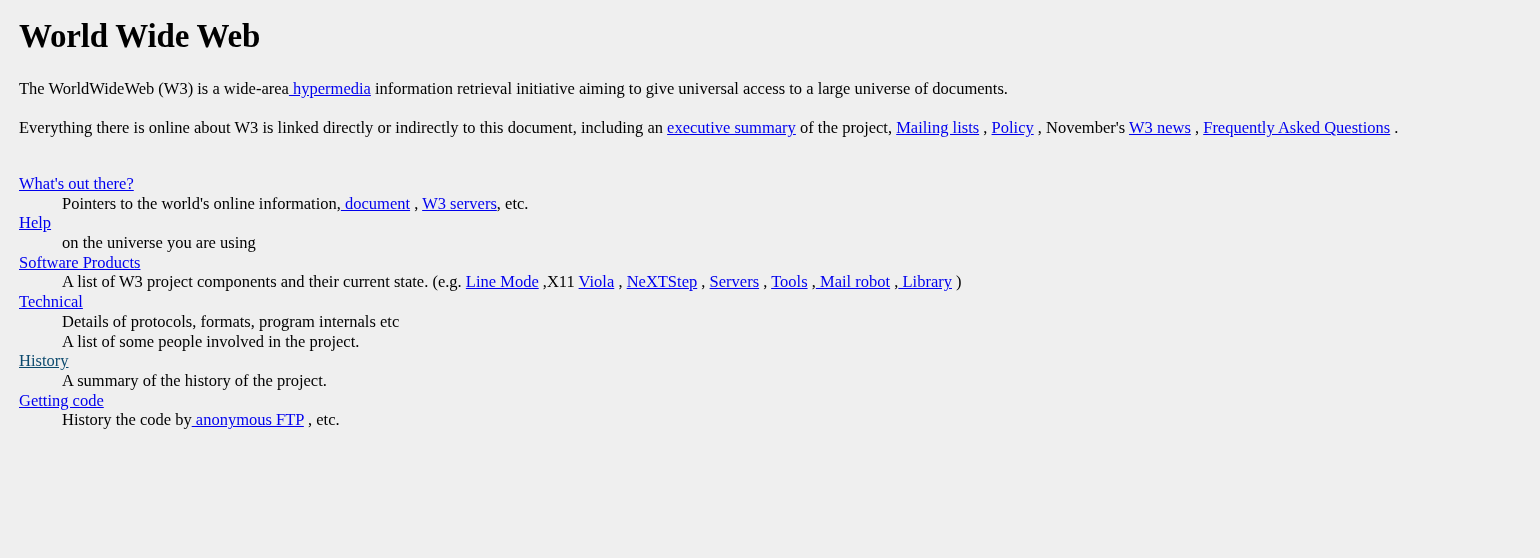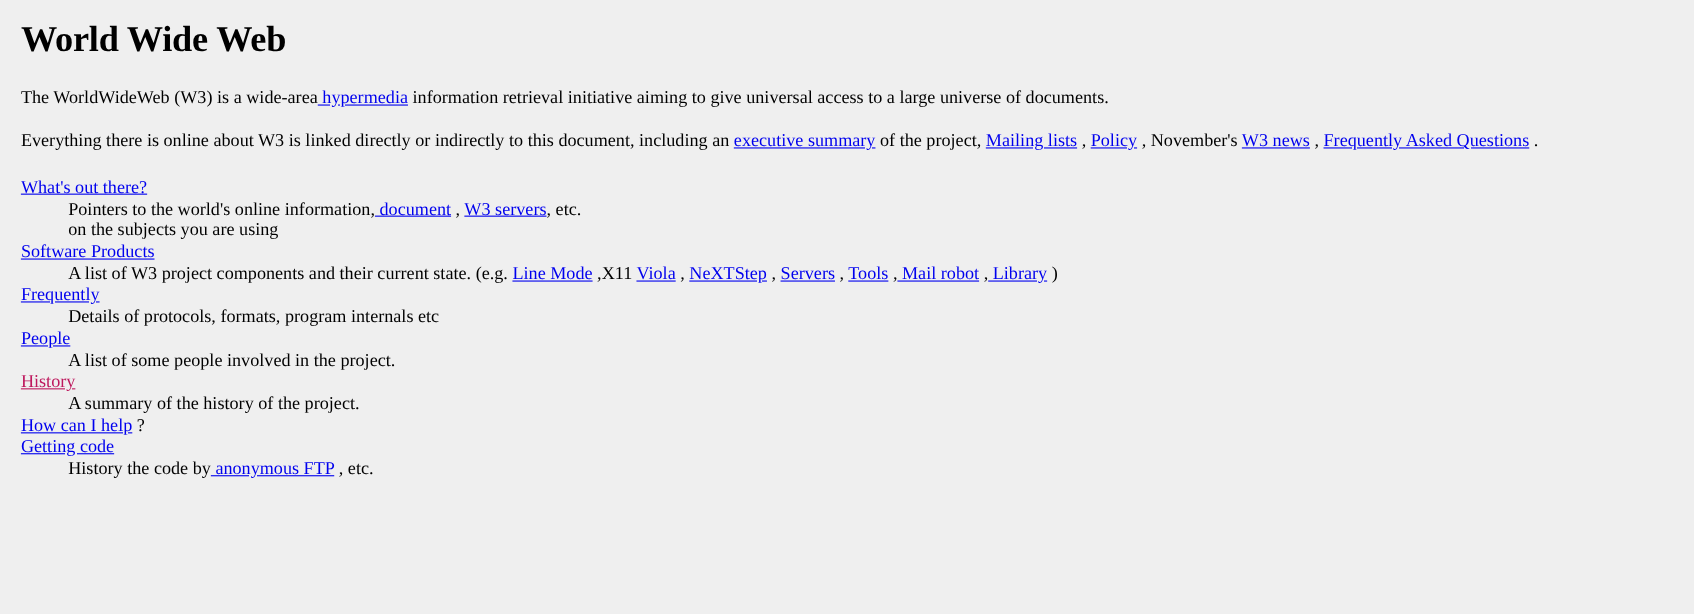--- a/index.html
+++ b/index.html
@@ -30,39 +30,39 @@
   }
   p.para {
     margin: 20px 0 0 0;
     line-height: 1.18;
     white-space: nowrap;
   }
   p.para:first-of-type {
     margin-top: 23px;
   }
   dl.index {
-    margin: 22px 0 0 0;
+    margin: 36px 0 0 0;
     padding: 0;
     line-height: 1.195;
   }
   dl.index dt {
     margin: 0;
     padding: 0;
   }
   dl.index dd {
     margin: 0 0 0 43px;
     padding: 0;
     white-space: nowrap;
   }
   a.lnk {
     color: #0000ee;
     text-decoration: underline;
   }
   a.lnk.visited {
-    color: #be185d;
+    color: #0c4a6e;
   }
   .plain {
     color: #000000;
   }
 </style>
 </head>
 <body>
 
 <div class="page">
 
@@ -72,27 +72,26 @@
     <span>The WorldWideWeb (W3) is a wide-area</span><a class="lnk" href="#"> hypermedia</a><span> information retrieval initiative aiming to give universal access to a large universe of documents.</span>
   </p>
 
   <p class="para">
     <span>Everything there is online about W3 is linked directly or indirectly to this document, including an </span><a class="lnk" href="#">executive summary</a><span> of the project, </span><a class="lnk" href="#">Mailing lists</a><span> , </span><a class="lnk" href="#">Policy</a><span> , November's </span><a class="lnk" href="#">W3 news</a><span> , </span><a class="lnk" href="#">Frequently Asked Questions</a><span> .</span>
   </p>
 
   <dl class="index" id="index-list">
       <dt><a class="lnk" href="#">What's out there?</a></dt>
       <dd><span>Pointers to the world's online information,</span><a class="lnk" href="#"> document</a><span> , </span><a class="lnk" href="#">W3 servers</a><span>, etc.</span></dd>
-      <dd><span>on the subjects you are using</span></dd>
+      <dt><a class="lnk" href="#">Help</a></dt>
+      <dd><span>on the universe you are using</span></dd>
       <dt><a class="lnk" href="#">Software Products</a></dt>
       <dd><span>A list of W3 project components and their current state. (e.g. </span><a class="lnk" href="#">Line Mode</a><span> ,X11 </span><a class="lnk" href="#">Viola</a><span> , </span><a class="lnk" href="#">NeXTStep</a><span> , </span><a class="lnk" href="#">Servers</a><span> , </span><a class="lnk" href="#">Tools</a><span> ,</span><a class="lnk" href="#"> Mail robot</a><span> ,</span><a class="lnk" href="#"> Library</a><span> )</span></dd>
-      <dt><a class="lnk" href="#">Frequently</a></dt>
+      <dt><a class="lnk" href="#">Technical</a></dt>
       <dd><span>Details of protocols, formats, program internals etc</span></dd>
-      <dt><a class="lnk" href="#">People</a></dt>
       <dd><span>A list of some people involved in the project.</span></dd>
       <dt><a class="lnk visited" href="#">History</a></dt>
       <dd><span>A summary of the history of the project.</span></dd>
-      <dt><a class="lnk" href="#">How can I help</a><span class="plain"> ?</span></dt>
       <dt><a class="lnk" href="#">Getting code</a></dt>
       <dd><span>History the code by</span><a class="lnk" href="#"> anonymous FTP</a><span> , etc.</span></dd>
     </dl>
 
 </div>
 
 </body></html>

